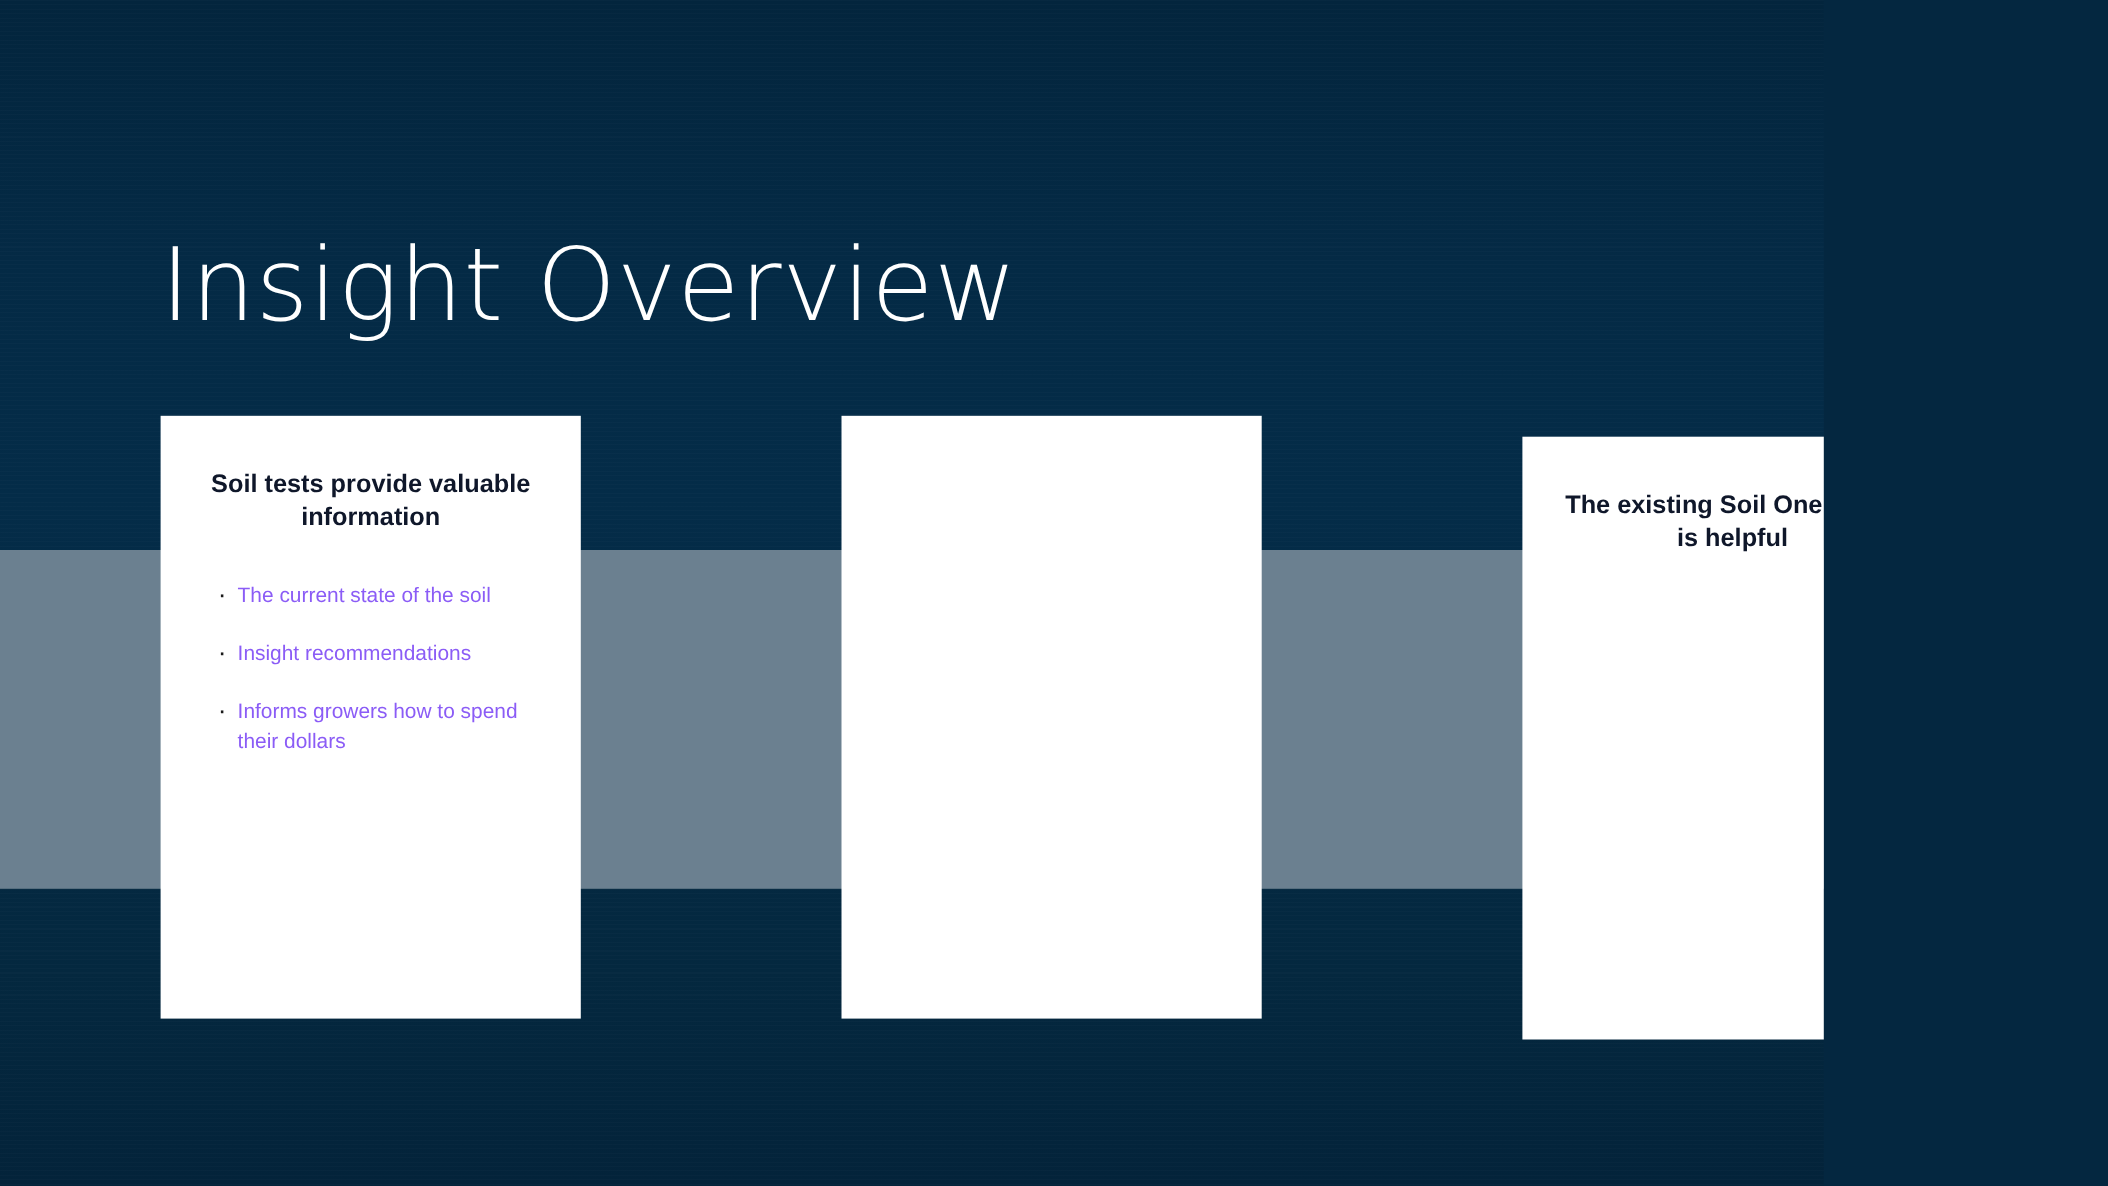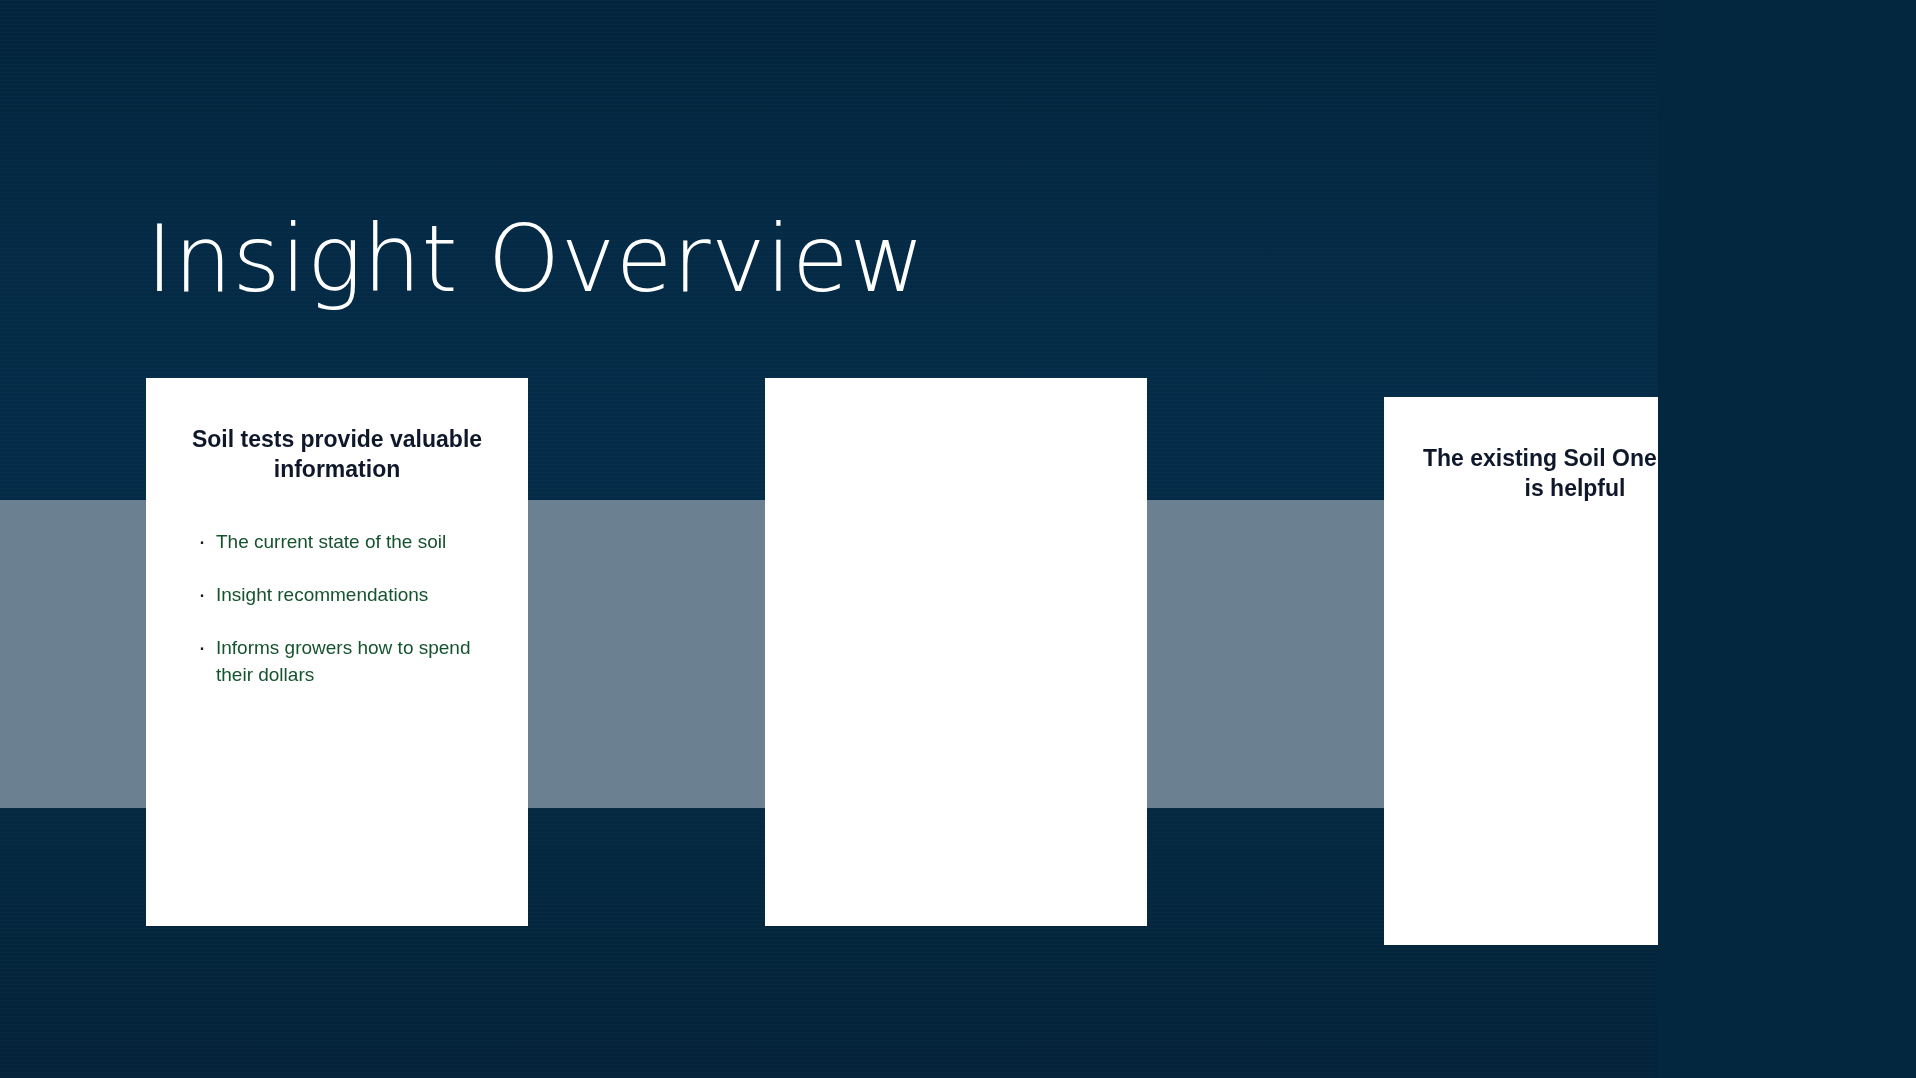--- a/index.html
+++ b/index.html
@@ -103,21 +103,21 @@
   .bullet-list {
     margin: 0;
     padding: 0;
     list-style: none;
   }
 
   .bullet-item {
     position: relative;
     margin: 0 0 26px 22px;
     padding-left: 18px;
-    color: #14532d;
+    color: #8b5cf6;
     font-size: 19px;
     line-height: 1.42;
     font-family: "Liberation Sans", sans-serif;
   }
   .bullet-item:last-child { margin-bottom: 0; }
 
   .bullet-item::before {
     content: "\00B7";
     position: absolute;
     left: 0;

